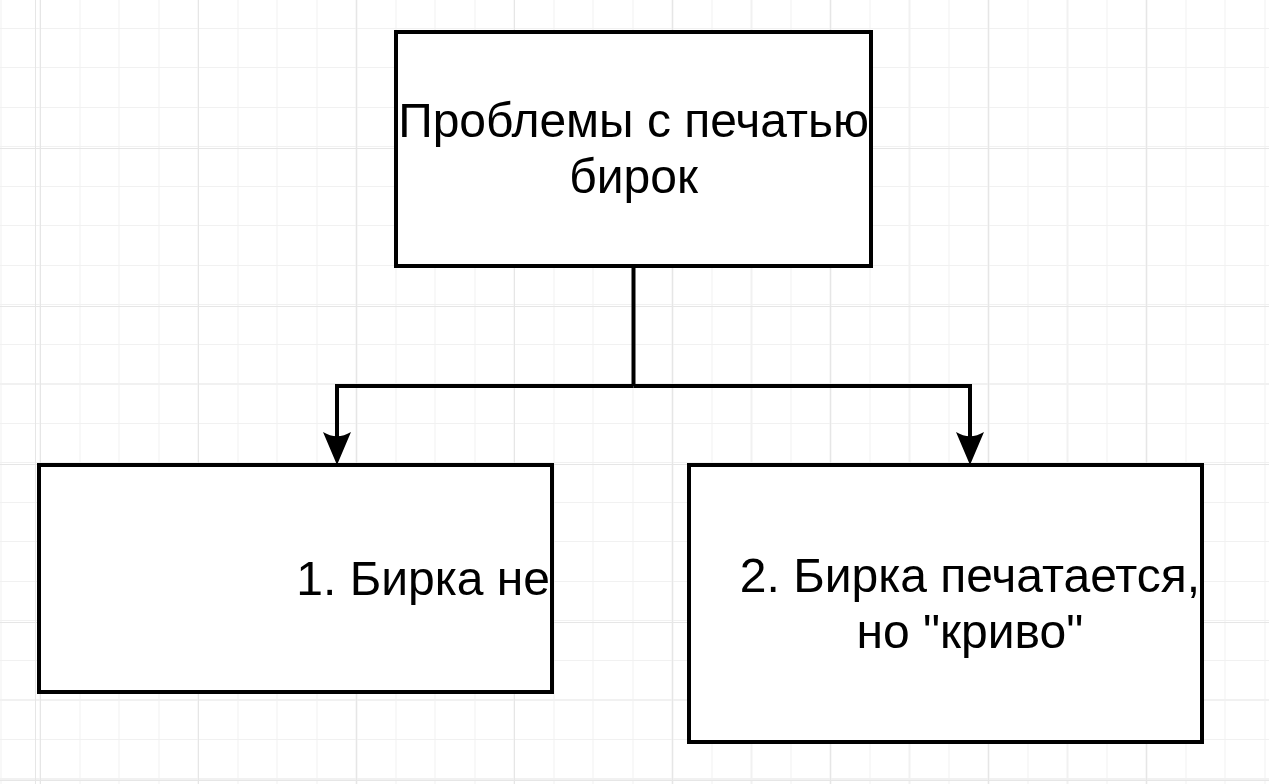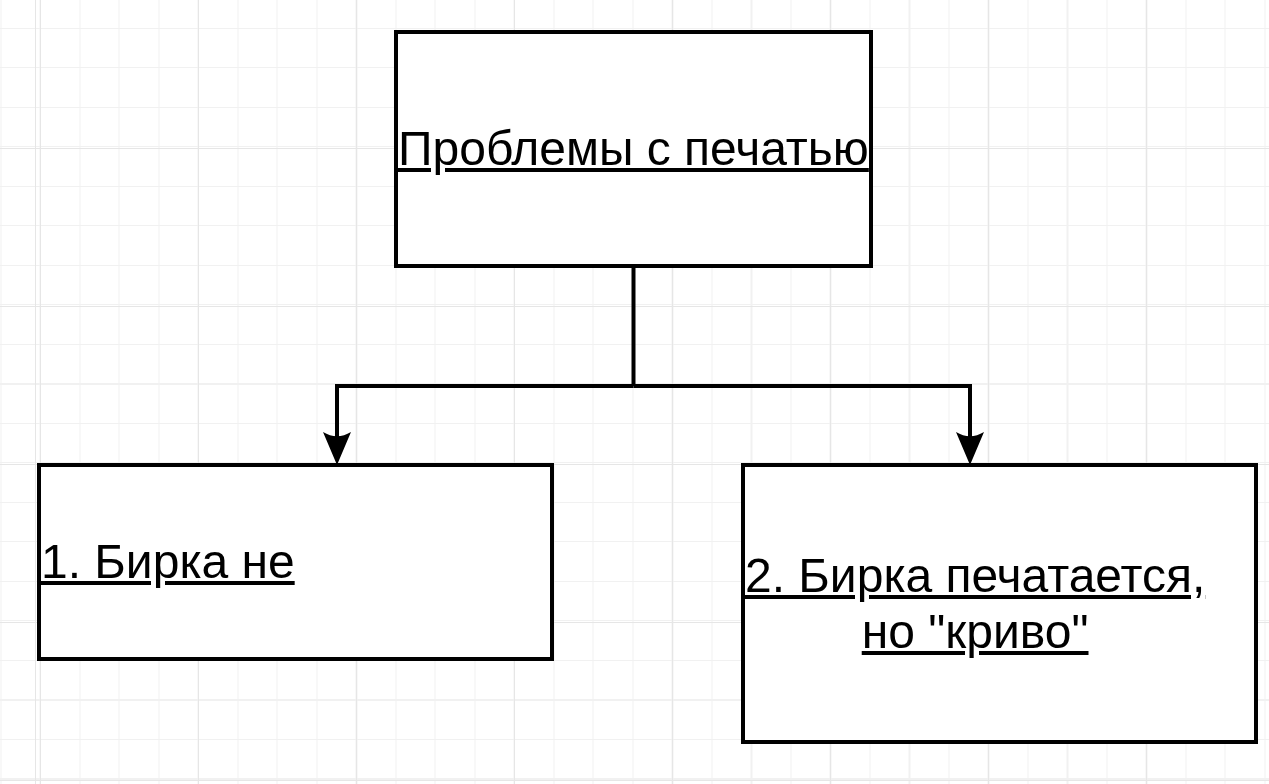--- a/index.html
+++ b/index.html
@@ -38,53 +38,53 @@
     stroke-width: 4;
     stroke-linejoin: miter;
   }
   .arrowhead { fill: var(--stroke); }
   .node {
     position: absolute;
     background: var(--node-fill);
     border: 4px solid var(--stroke);
     display: flex;
     align-items: center;
-    justify-content: flex-start;
-    text-decoration: underline;
+    justify-content: flex-end;
   }
   .node-label {
     color: var(--text);
     font-size: 48px;
     line-height: 56px;
     text-align: center;
   }
   .node-label .text-line { white-space: nowrap; }
   #node-root  { left: 394px; top: 30px;  width: 479px; height: 238px; }
-  #node-case1 { left: 37px;  top: 463px; width: 517px; height: 198px; }
-  #node-case2 { left: 741px; top: 463px; width: 517px; height: 281px; }
+  #node-case1 { left: 37px;  top: 463px; width: 517px; height: 231px; }
+  #node-case2 { left: 687px; top: 463px; width: 517px; height: 281px; }
 </style>
 </head>
 <body>
 
 <div class="canvas">
 
   <svg class="edges-layer" viewBox="0 0 1269 784" xmlns="http://www.w3.org/2000/svg">
     <g>
       <path class="edge-line" d="M633.5 268 L633.5 386 M633.5 386 L337 386 L337 441"></path>
       <path class="arrowhead" d="M337 465 L323 432 Q337 440.5 351 432 Z"></path>
     </g>
     <g>
       <path class="edge-line" d="M633.5 386 L970 386 L970 441"></path>
       <path class="arrowhead" d="M970 465 L956 432 Q970 440.5 984 432 Z"></path>
     </g>
   </svg>
 
   <div class="node" id="node-root">
     <div class="node-label">
       <div class="text-line">Проблемы с печатью</div>
+      <div class="text-line">бирок</div>
     </div>
   </div>
 
   <div class="node" id="node-case1">
     <div class="node-label">
       <div class="text-line">1. Бирка не</div>
     </div>
   </div>
 
   <div class="node" id="node-case2">

